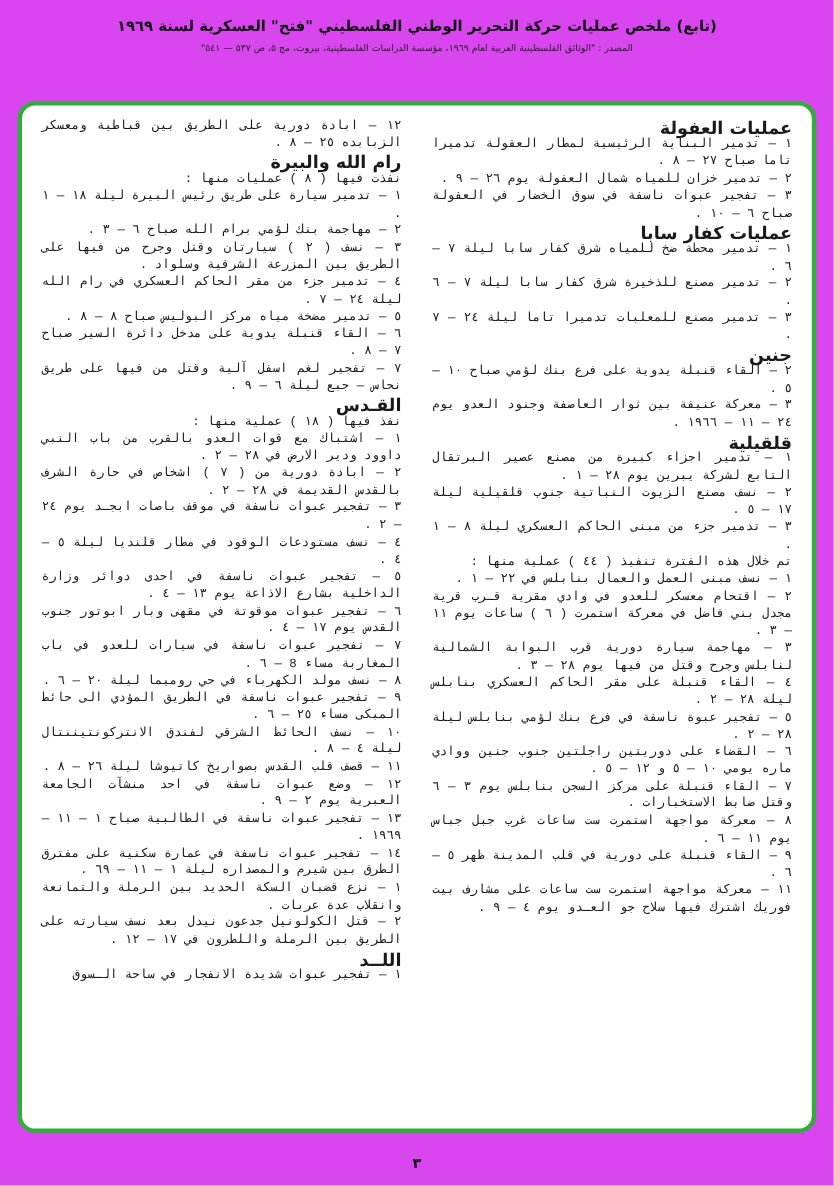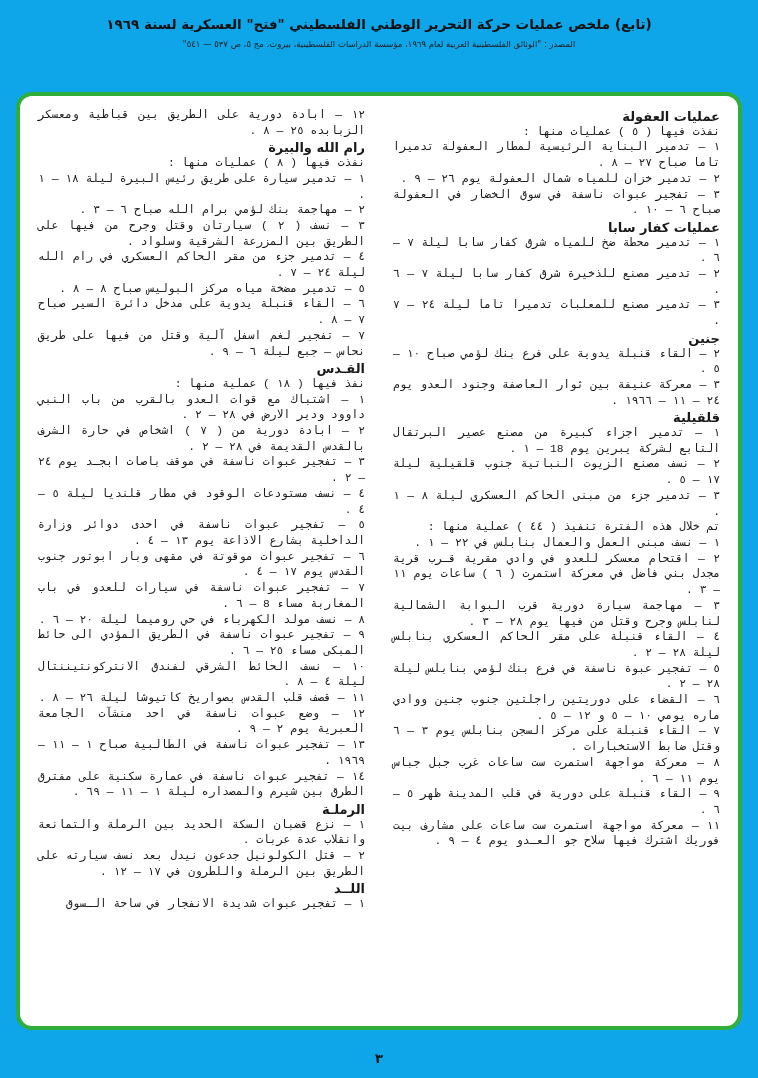--- a/index.html
+++ b/index.html
@@ -11,21 +11,21 @@
     width: 758px;
     height: 1078px;
     font-family: "DejaVu Sans", sans-serif;
     position: relative;
     color: #1b1b1b;
   }
   .page {
     position: relative;
     width: 758px;
     height: 1078px;
-    background: #0ea5e9;
+    background: #d946ef;
     overflow: hidden;
   }
   .header {
     direction: rtl;
     text-align: center;
     padding-top: 16px;
   }
   .header-title {
     font-weight: bold;
     font-size: 13.5px;
@@ -61,21 +61,21 @@
     flex: 1;
     direction: rtl;
     text-align: justify;
     font-size: 11.3px;
     line-height: 15.7px;
     color: #1a1a1a;
   }
   .block { margin: 0; }
   .heading {
     font-weight: bold;
-    font-size: 13px;
+    font-size: 16px;
     text-align: right;
     margin-top: 1px;
   }
   .para { text-align: justify; font-family: Liberation Mono, monospace; }
   .page-number {
     position: absolute;
     bottom: 12px;
     left: 0;
     right: 0;
     text-align: center;
@@ -91,33 +91,32 @@
 
   <div class="header">
     <div class="header-title">(تابع) ملخص عمليات حركة التحرير الوطني الفلسطيني "فتح" العسكرية لسنة ١٩٦٩</div>
     <div class="header-source">المصدر : "الوثائق الفلسطينية العربية لعام ١٩٦٩، مؤسسة الدراسات الفلسطينية، بيروت، مج ٥، ص ٥٣٧ — ٥٤١"</div>
   </div>
 
   <div class="content-box" style="border-color: rgb(47, 174, 58);">
     <div class="columns">
       <div class="col">
           <div class="block heading">عمليات العفولة</div>
-          <div class="block para">نفذت فيها ( ٥ ) عمليات منها :</div>
           <div class="block para">١ — تدمير البناية الرئيسية لمطار العفولة تدميرا تاما صباح ٢٧ — ٨ .</div>
           <div class="block para">٢ — تدمير خزان للمياه شمال العفولة يوم ٢٦ — ٩ .</div>
           <div class="block para">٣ — تفجير عبوات ناسفة في سوق الخضار في العفولة صباح ٦ — ١٠ .</div>
           <div class="block heading">عمليات كفار سابا</div>
           <div class="block para">١ — تدمير محطة ضخ للمياه شرق كفار سابا ليلة ٧ — ٦ .</div>
           <div class="block para">٢ — تدمير مصنع للذخيرة شرق كفار سابا ليلة ٧ — ٦ .</div>
           <div class="block para">٣ — تدمير مصنع للمعلبات تدميرا تاما ليلة ٢٤ — ٧ .</div>
           <div class="block heading">جنين</div>
           <div class="block para">٢ — القاء قنبلة يدوية على فرع بنك لؤمي صباح ١٠ — ٥ .</div>
           <div class="block para">٣ — معركة عنيفة بين ثوار العاصفة وجنود العدو يوم ٢٤ — ١١ — ١٩٦٦ .</div>
           <div class="block heading">قلقيلية</div>
-          <div class="block para">١ — تدمير اجزاء كبيرة من مصنع عصير البرتقال التابع لشركة يبرين يوم 18 — ١ .</div>
+          <div class="block para">١ — تدمير اجزاء كبيرة من مصنع عصير البرتقال التابع لشركة يبرين يوم ٢٨ — ١ .</div>
           <div class="block para">٢ — نسف مصنع الزيوت النباتية جنوب قلقيلية ليلة ١٧ — ٥ .</div>
           <div class="block para">٣ — تدمير جزء من مبنى الحاكم العسكري ليلة ٨ — ١ .</div>
           <div class="block para">تم خلال هذه الفترة تنفيذ ( ٤٤ ) عملية منها :</div>
           <div class="block para">١ — نسف مبنى العمل والعمال بنابلس في ٢٢ — ١ .</div>
           <div class="block para">٢ — اقتحام معسكر للعدو في وادي مقرية قـرب قرية مجدل بني فاضل في معركة استمرت ( ٦ ) ساعات يوم ١١ — ٣ .</div>
           <div class="block para">٣ — مهاجمة سيارة دورية قرب البوابة الشمالية لنابلس وجرح وقتل من فيها يوم ٢٨ — ٣ .</div>
           <div class="block para">٤ — القاء قنبلة على مقر الحاكم العسكري بنابلس ليلة ٢٨ — ٢ .</div>
           <div class="block para">٥ — تفجير عبوة ناسفة في فرع بنك لؤمي بنابلس ليلة ٢٨ — ٢ .</div>
           <div class="block para">٦ — القضاء على دوريتين راجلتين جنوب جنين ووادي ماره يومي ١٠ — ٥ و ١٢ — ٥ .</div>
           <div class="block para">٧ — القاء قنبلة على مركز السجن بنابلس يوم ٣ — ٦ وقتل ضابط الاستخبارات .</div>
@@ -145,21 +144,20 @@
           <div class="block para">٥ — تفجير عبوات ناسفة في احدى دوائر وزارة الداخلية بشارع الاذاعة يوم ١٣ — ٤ .</div>
           <div class="block para">٦ — تفجير عبوات موقوتة في مقهى وبار ابوتور جنوب القدس يوم ١٧ — ٤ .</div>
           <div class="block para">٧ — تفجير عبوات ناسفة في سيارات للعدو في باب المغاربة مساء 8 — ٦ .</div>
           <div class="block para">٨ — نسف مولد الكهرباء في حي روميما ليلة ٢٠ — ٦ .</div>
           <div class="block para">٩ — تفجير عبوات ناسفة في الطريق المؤدي الى حائط المبكى مساء ٢٥ — ٦ .</div>
           <div class="block para">١٠ — نسف الحائط الشرقي لفندق الانتركونتيننتال ليلة ٤ — ٨ .</div>
           <div class="block para">١١ — قصف قلب القدس بصواريخ كاتيوشا ليلة ٢٦ — ٨ .</div>
           <div class="block para">١٢ — وضع عبوات ناسفة في احد منشآت الجامعة العبرية يوم ٢ — ٩ .</div>
           <div class="block para">١٣ — تفجير عبوات ناسفة في الطالبية صباح ١ — ١١ — ١٩٦٩ .</div>
           <div class="block para">١٤ — تفجير عبوات ناسفة في عمارة سكنية على مفترق الطرق بين شيرم والمصداره ليلة ١ — ١١ — ٦٩ .</div>
-          <div class="block heading">الرملـة</div>
           <div class="block para">١ — نزع قضبان السكة الحديد بين الرملة والتمانعة وانقلاب عدة عربات .</div>
           <div class="block para">٢ — قتل الكولونيل جدعون نيدل بعد نسف سيارته على الطريق بين الرملة واللطرون في ١٧ — ١٢ .</div>
           <div class="block heading">اللــد</div>
           <div class="block para">١ — تفجير عبوات شديدة الانفجار في ساحة الـسوق</div>
         </div>
     </div>
   </div>
 
   <div class="page-number">٣</div>
 

